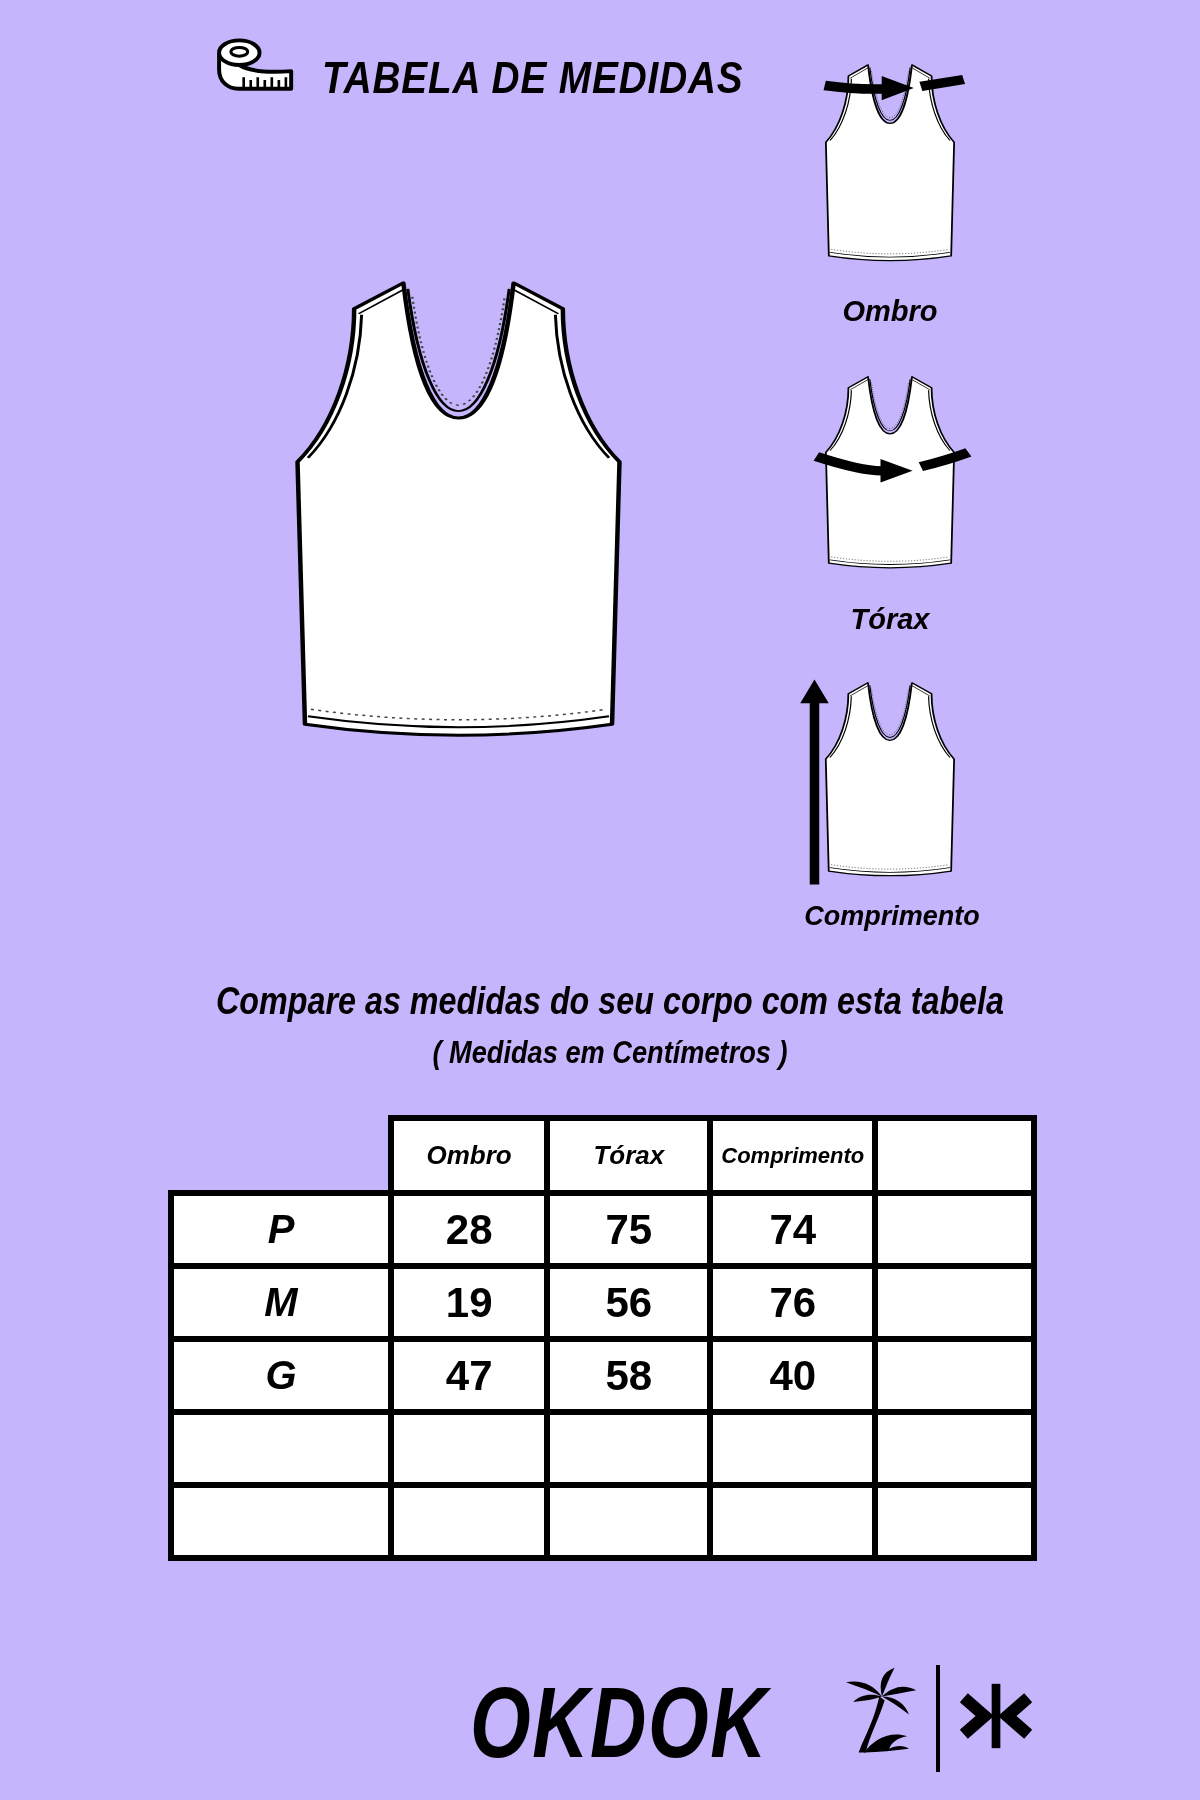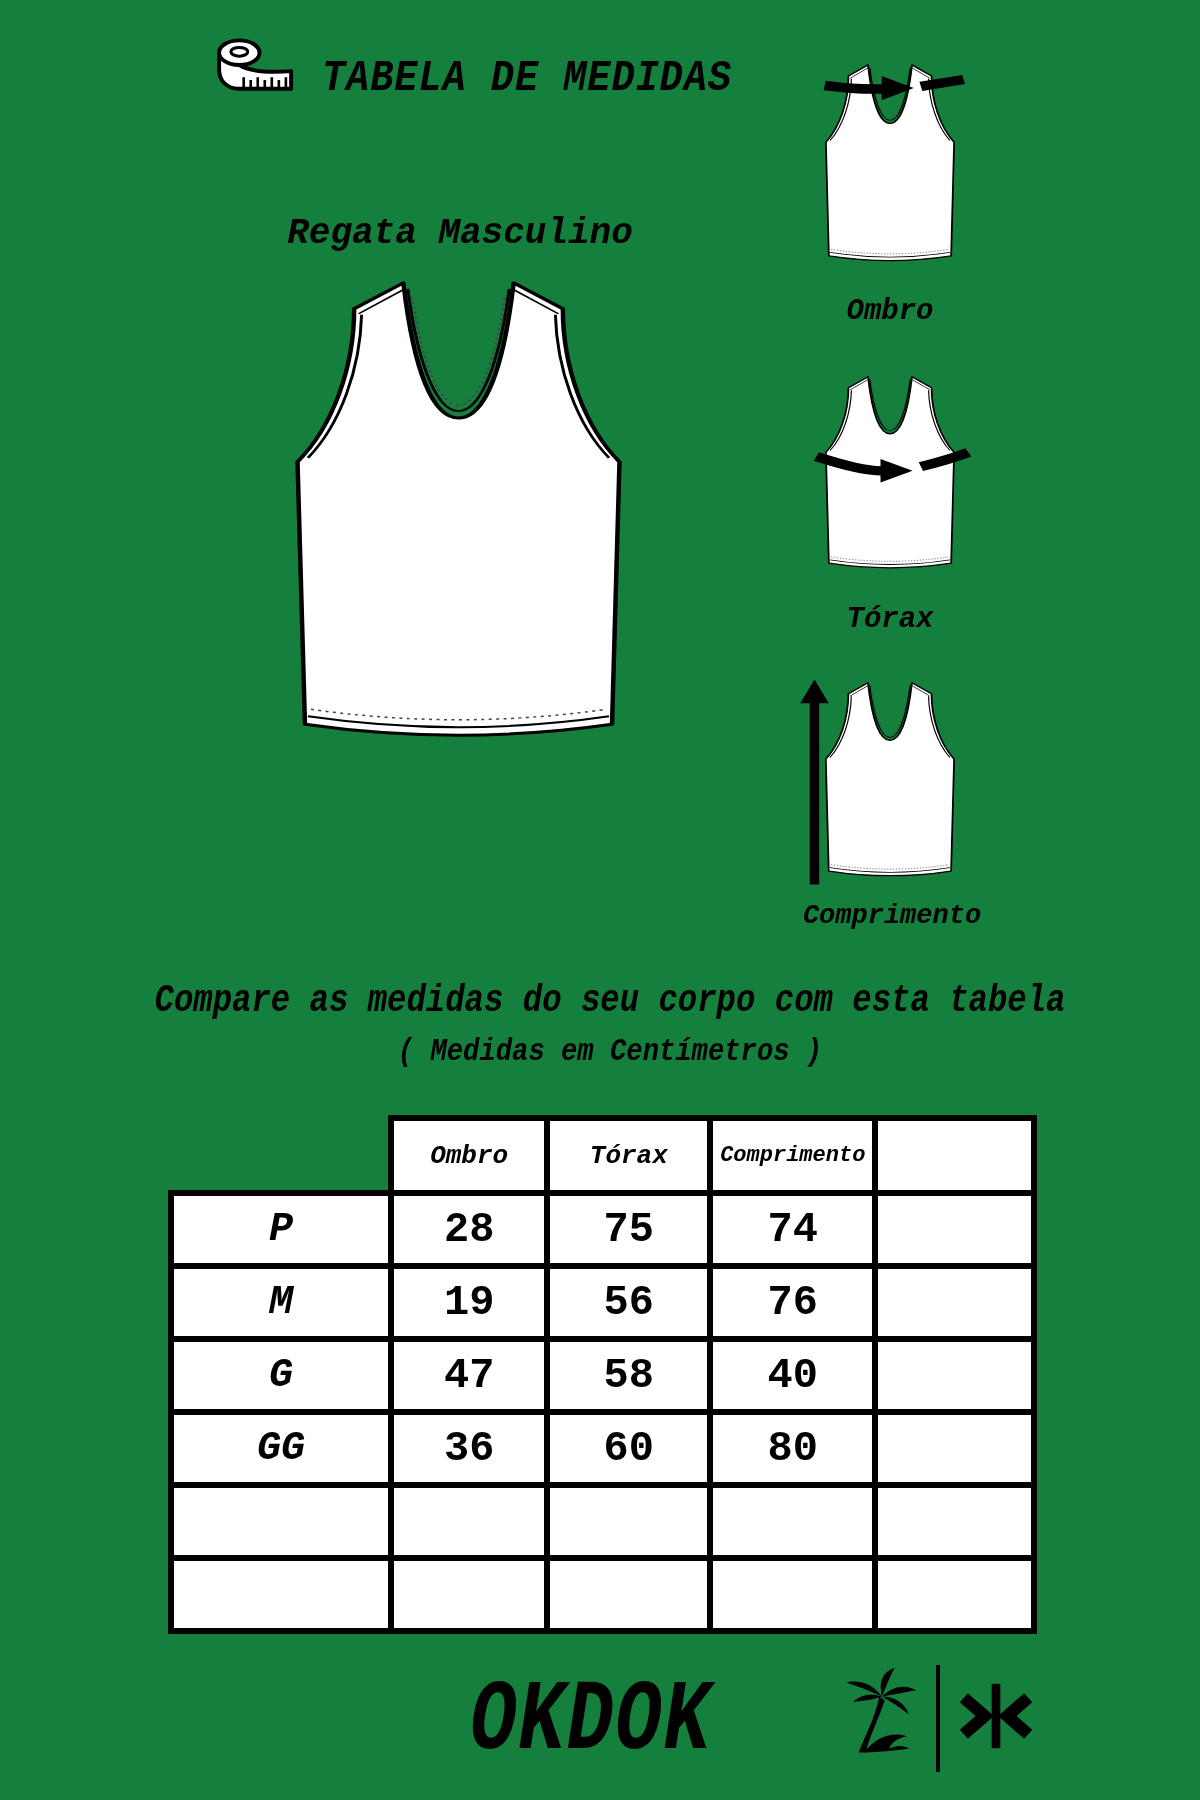--- a/index.html
+++ b/index.html
@@ -1,19 +1,19 @@
 <!DOCTYPE html>
 <html><head>
 <meta charset="utf-8">
 <style>
   html,body { margin:0; padding:0; background:#ffffff; }
   #canvas {
     position:relative; width:1200px; height:1800px;
-    background:#15803d; color:#000; overflow:hidden;
-    font-family:Liberation Mono, monospace;
+    background:#c4b5fd; color:#000; overflow:hidden;
+    font-family:Liberation Sans, sans-serif;
     font-weight:bold; font-style:italic;
   }
   svg { display:block; }
   .abs { position:absolute; }
 
   
   .tape-icon { left:212px; top:36px; }
   .page-title {
     left:322px; top:56px; font-size:44px; line-height:1; white-space:nowrap;
     transform:scaleX(0.88); transform-origin:left center; letter-spacing:1px;
@@ -80,21 +80,20 @@
   </svg>
 
   <svg class="abs tape-icon" width="88" height="58" viewBox="0 0 100 66">
     <path d="M8,20 L8,38 C8,52 18,60 30,60 L90,60 L90,40 C62,42 42,40 31,33" fill="#fff" stroke="#000" stroke-width="4.5" stroke-linejoin="round"></path>
     <ellipse cx="31" cy="19" rx="23" ry="14" fill="#fff" stroke="#000" stroke-width="4.5"></ellipse>
     <ellipse cx="31" cy="18" rx="9.5" ry="5" fill="#fff" stroke="#000" stroke-width="3.5"></ellipse>
     <path d="M36,58 V47 M44,58 V50 M52,58 V47 M60,58 V50 M68,58 V47 M76,58 V50 M84,58 V47" stroke="#000" stroke-width="3" fill="none"></path>
   </svg>
   <div class="abs page-title">TABELA DE MEDIDAS</div>
 
-  <div class="abs product-title">Regata Masculino</div>
   <svg class="abs big-tank-svg" width="477" height="497" viewBox="0 0 320 500" preserveAspectRatio="none">
     <use href="#tank"></use>
   </svg>
 
   <svg class="abs fig1" width="190" height="215" viewBox="0 0 320 500" preserveAspectRatio="none">
     <use href="#tank"></use>
     <g>
       <path d="M 50,64 Q 105,74 148,72" fill="none" stroke="#000" stroke-width="22"></path>
       <polygon points="146,42 200,70 146,98" fill="#000"></polygon>
       <path d="M 212,66 L 284,50" fill="none" stroke="#000" stroke-width="22"></path>
@@ -155,27 +154,20 @@
         <td class="num-cell"></td>
       </tr>
       <tr>
         <td class="size-cell">G</td>
         <td class="num-cell">47</td>
         <td class="num-cell">58</td>
         <td class="num-cell">40</td>
         <td class="num-cell"></td>
       </tr>
       <tr>
-        <td class="size-cell">GG</td>
-        <td class="num-cell">36</td>
-        <td class="num-cell">60</td>
-        <td class="num-cell">80</td>
-        <td class="num-cell"></td>
-      </tr>
-      <tr>
         <td class="size-cell"></td>
         <td class="num-cell"></td>
         <td class="num-cell"></td>
         <td class="num-cell"></td>
         <td class="num-cell"></td>
       </tr>
       <tr>
         <td class="size-cell"></td>
         <td class="num-cell"></td>
         <td class="num-cell"></td>

